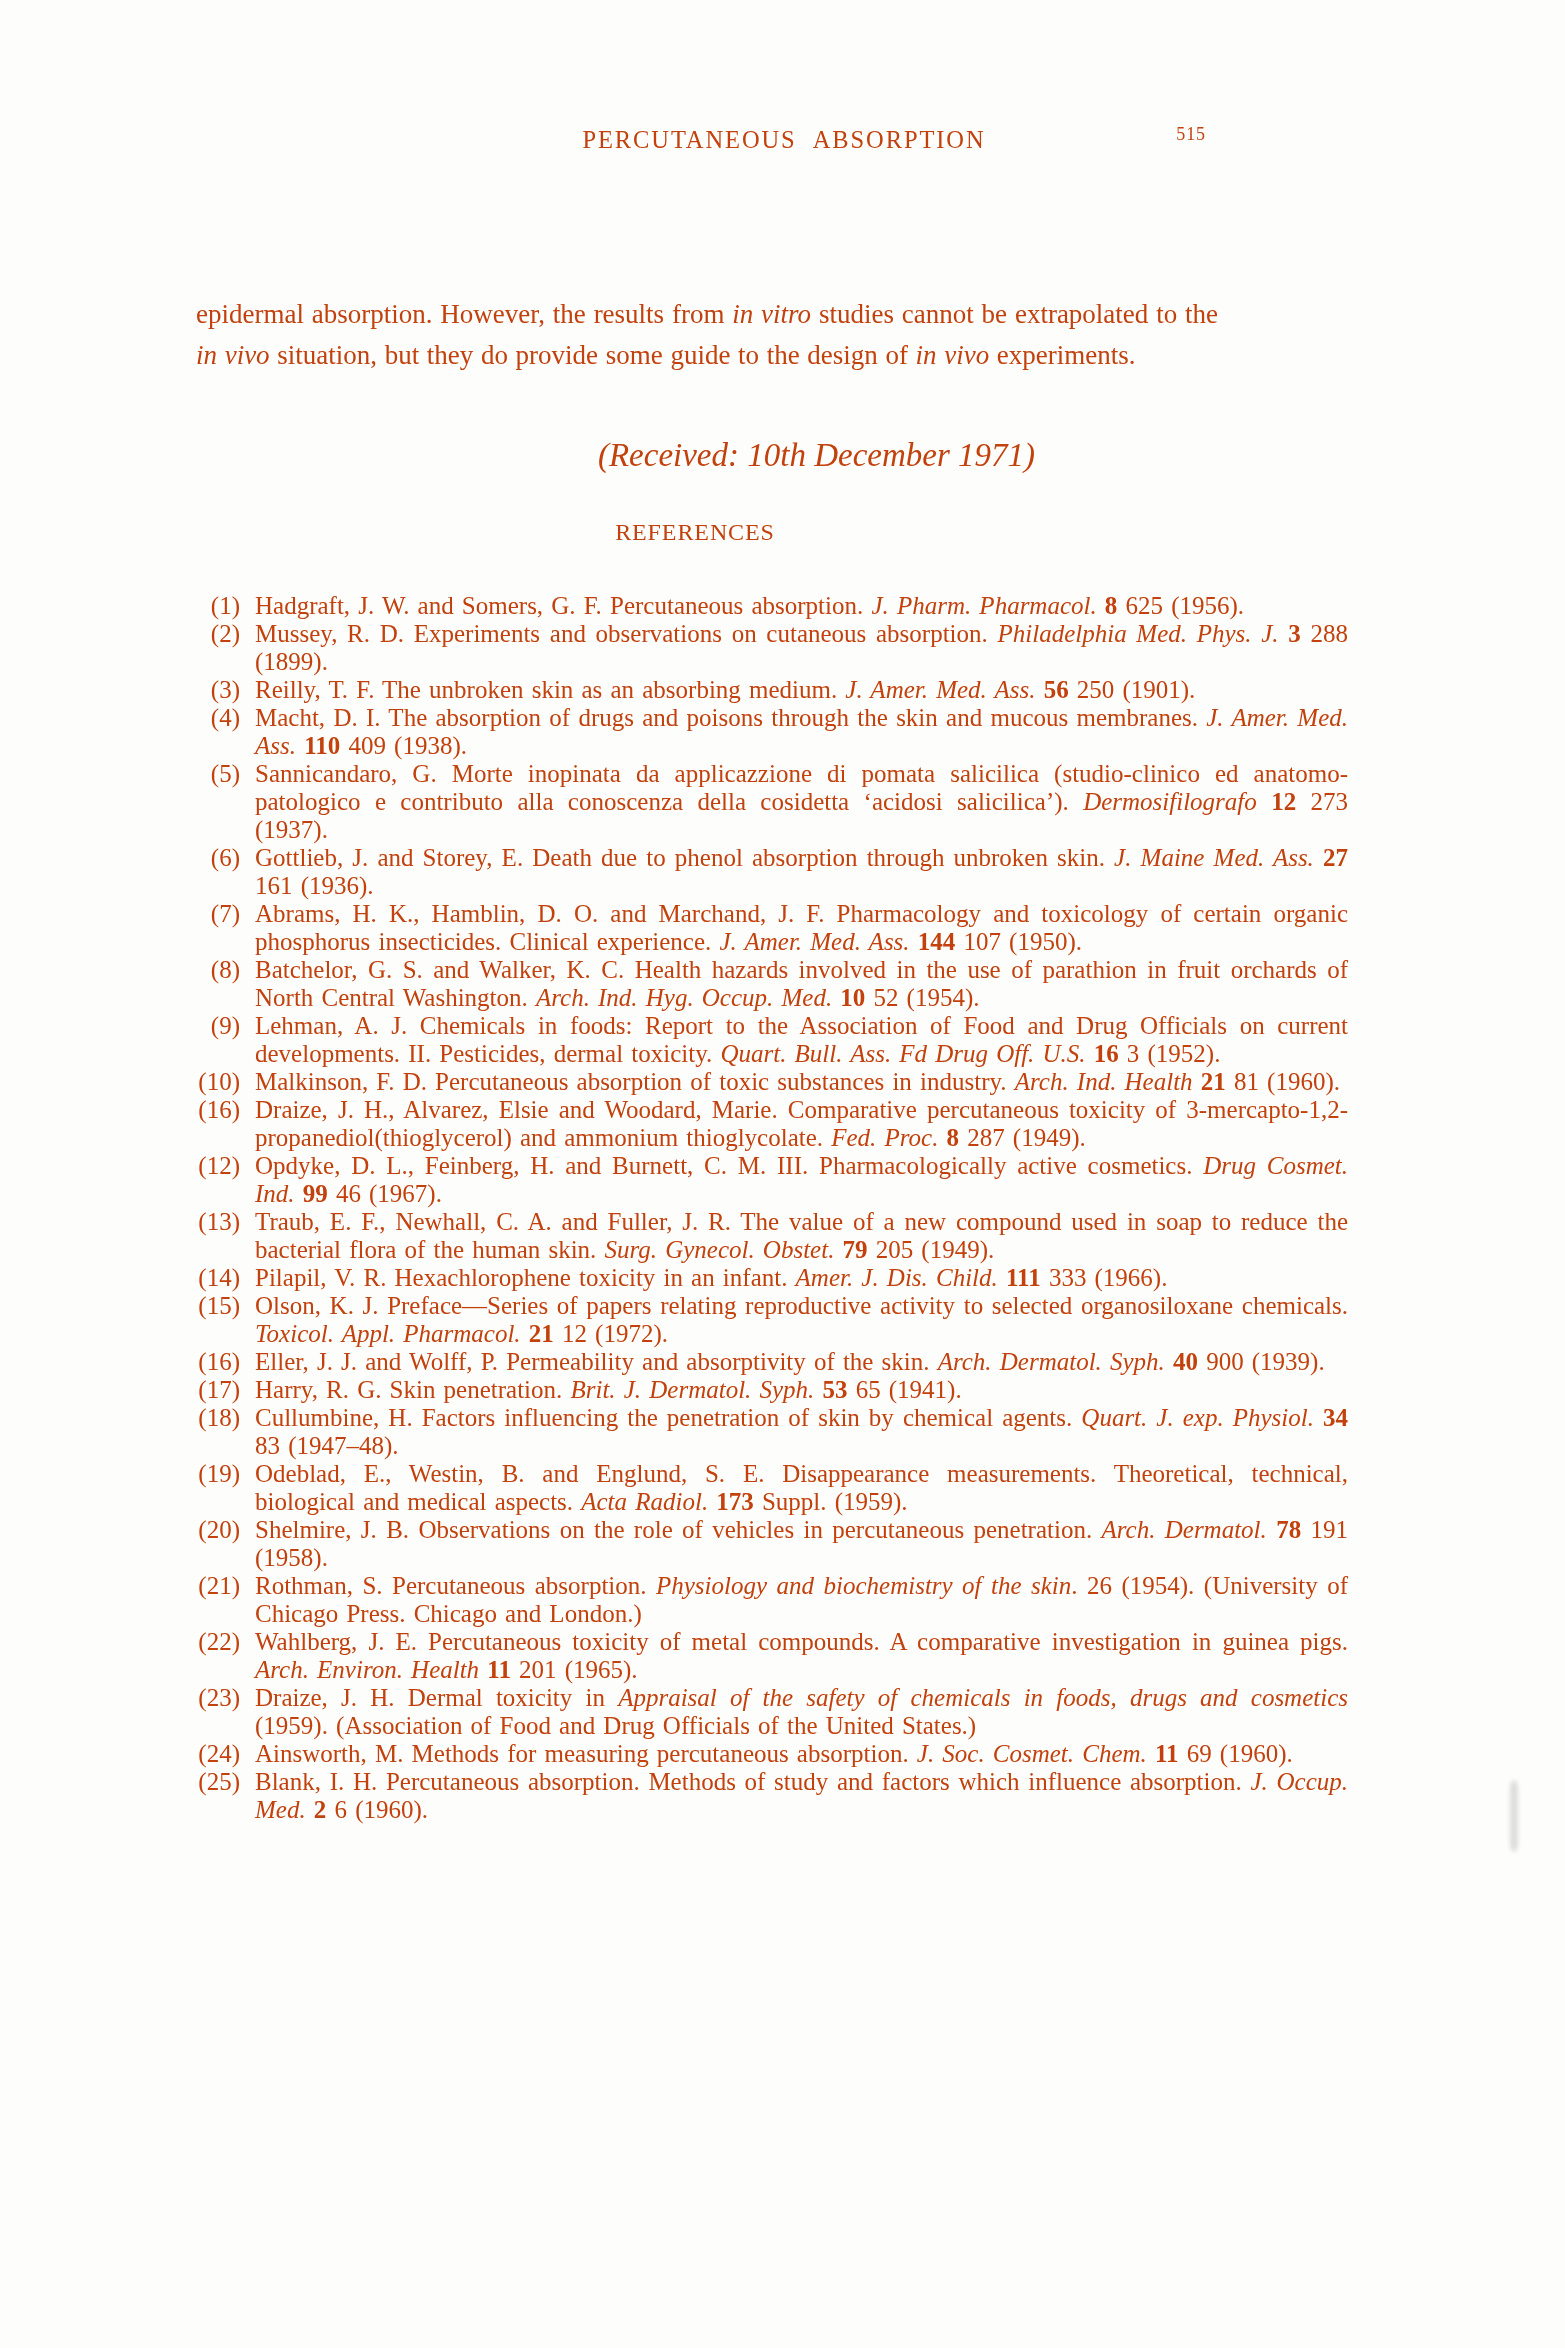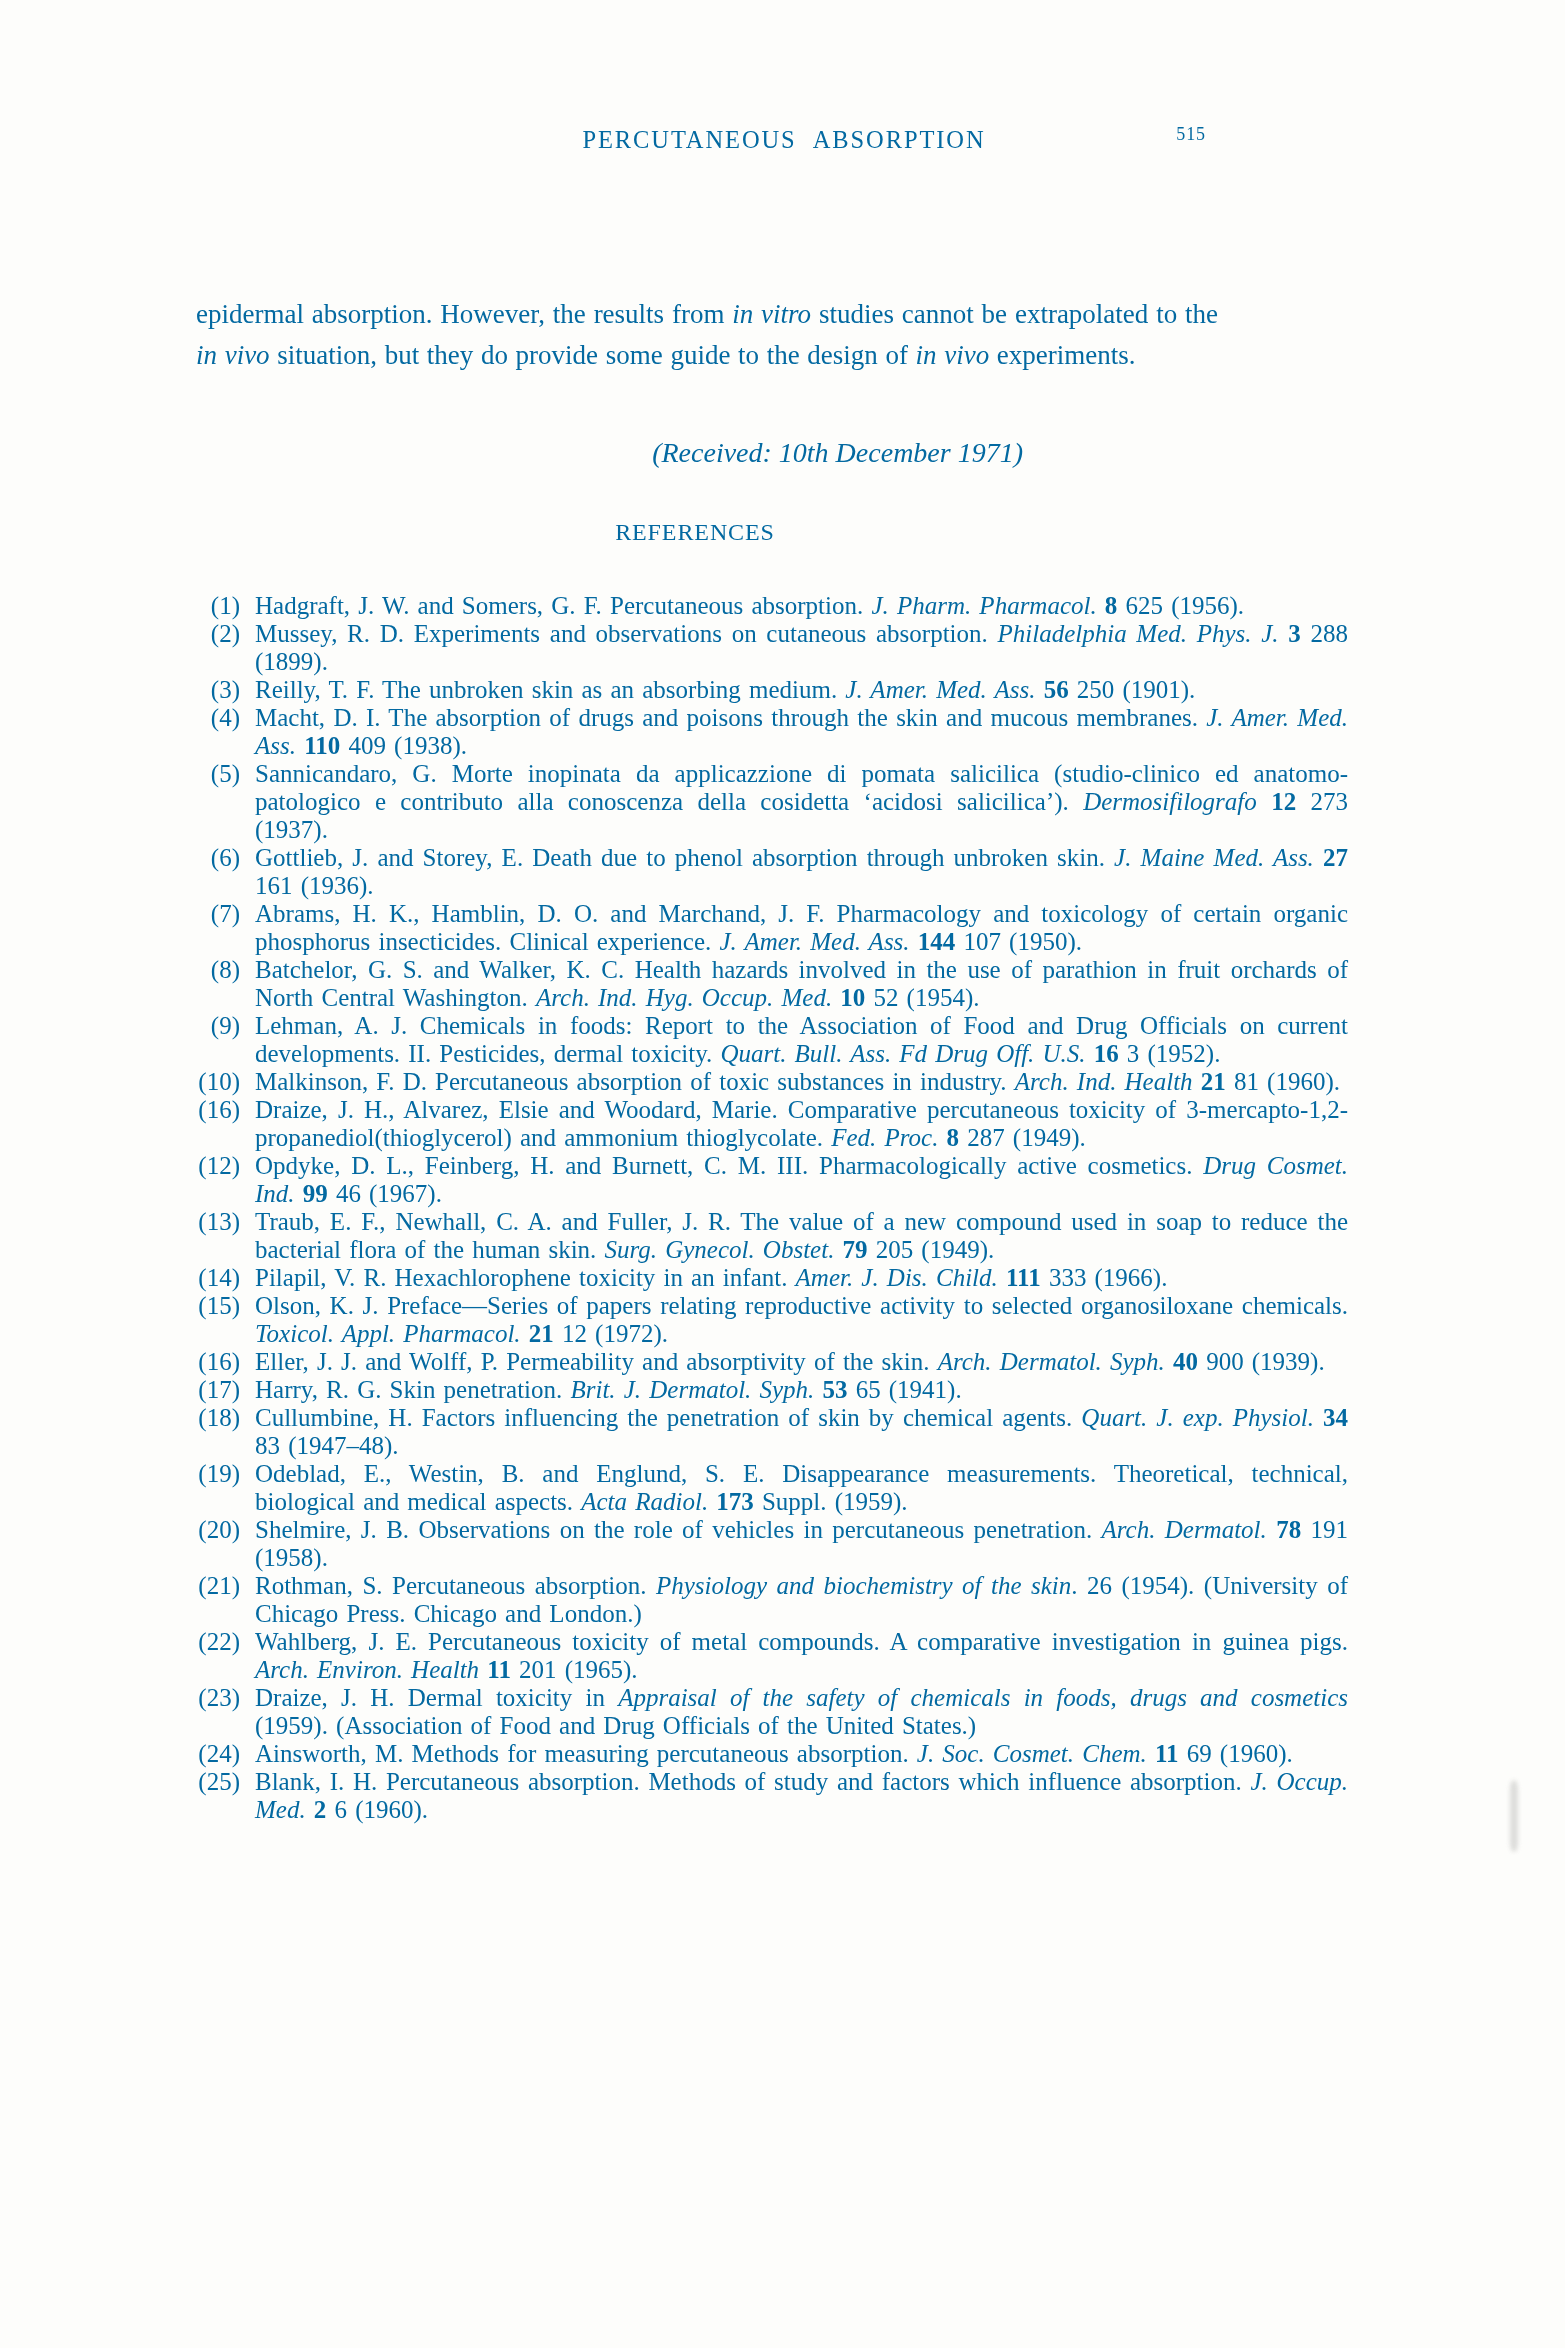--- a/index.html
+++ b/index.html
@@ -3,38 +3,38 @@
 <meta charset="utf-8">
 <title>Percutaneous Absorption — p. 515</title>
 <style>
   html,body{margin:0;padding:0;}
   body{background:#ffffff;}
   .page{
     position:relative;
     width:1566px;height:2348px;
     background:#fdfdfb;
     font-family:"Liberation Serif","DejaVu Serif",serif;
-    color:#0369a1;
+    color:#c2410c;
     overflow:hidden;
   }
   .runhead{position:absolute;left:184px;top:126px;width:1022px;height:34px;}
   .runtitle{
     position:absolute;left:600px;top:0;transform:translateX(-50%);
     font-size:24.5px;letter-spacing:1.9px;word-spacing:9.4px;white-space:nowrap;
   }
   .pagenum{position:absolute;right:0;top:-1.9px;font-size:18px;letter-spacing:0.9px;}
   .intro{
     position:absolute;left:184px;top:282px;width:1022px;
     font-size:27px;line-height:41px;text-align:justify;margin:12px;
     word-spacing:0.9px;
   }
   .received{
-    position:absolute;left:176px;top:437px;width:1022px;
+    position:absolute;left:188px;top:437px;width:1022px;
     box-sizing:border-box;padding-right:175px;
-    text-align:right;font-size:28px;
+    text-align:right;font-size:33px;
   }
   .refs-heading{
     position:absolute;left:184px;top:519px;width:1022px;
     text-align:center;font-size:24px;font-weight:normal;
     letter-spacing:0.9px;margin:0;
   }
   .refs{
     position:absolute;left:193px;top:592px;width:1155px;
     font-size:25px;line-height:28px;
   }

